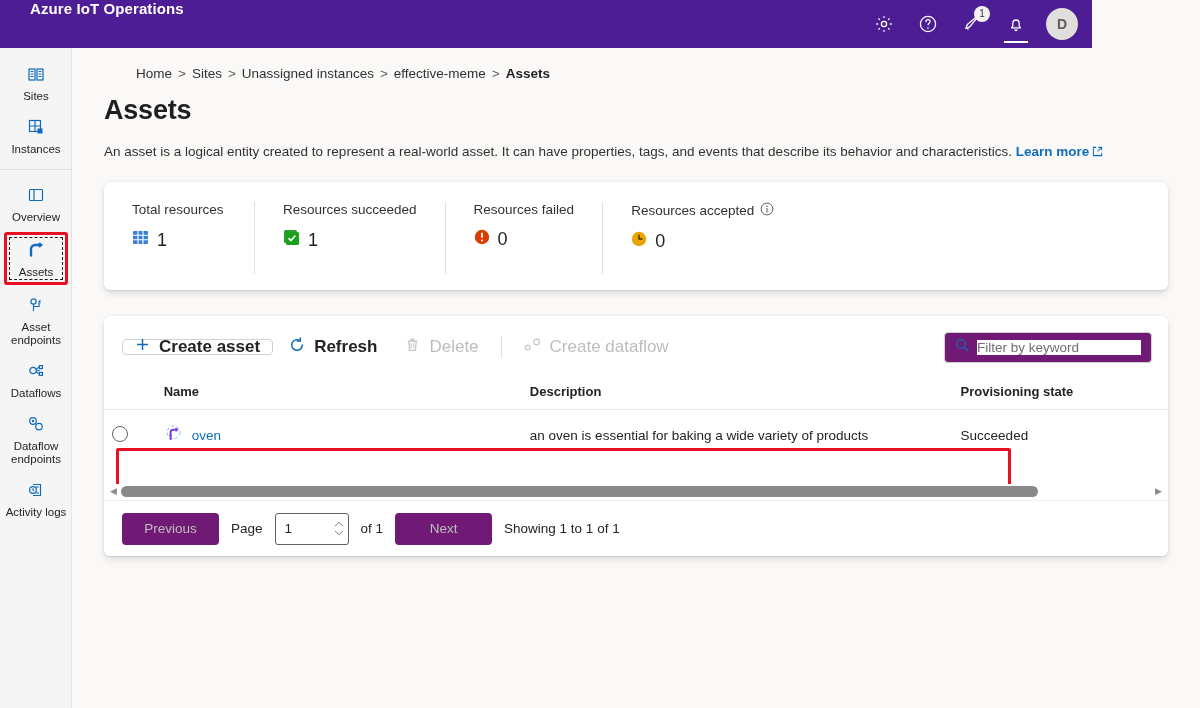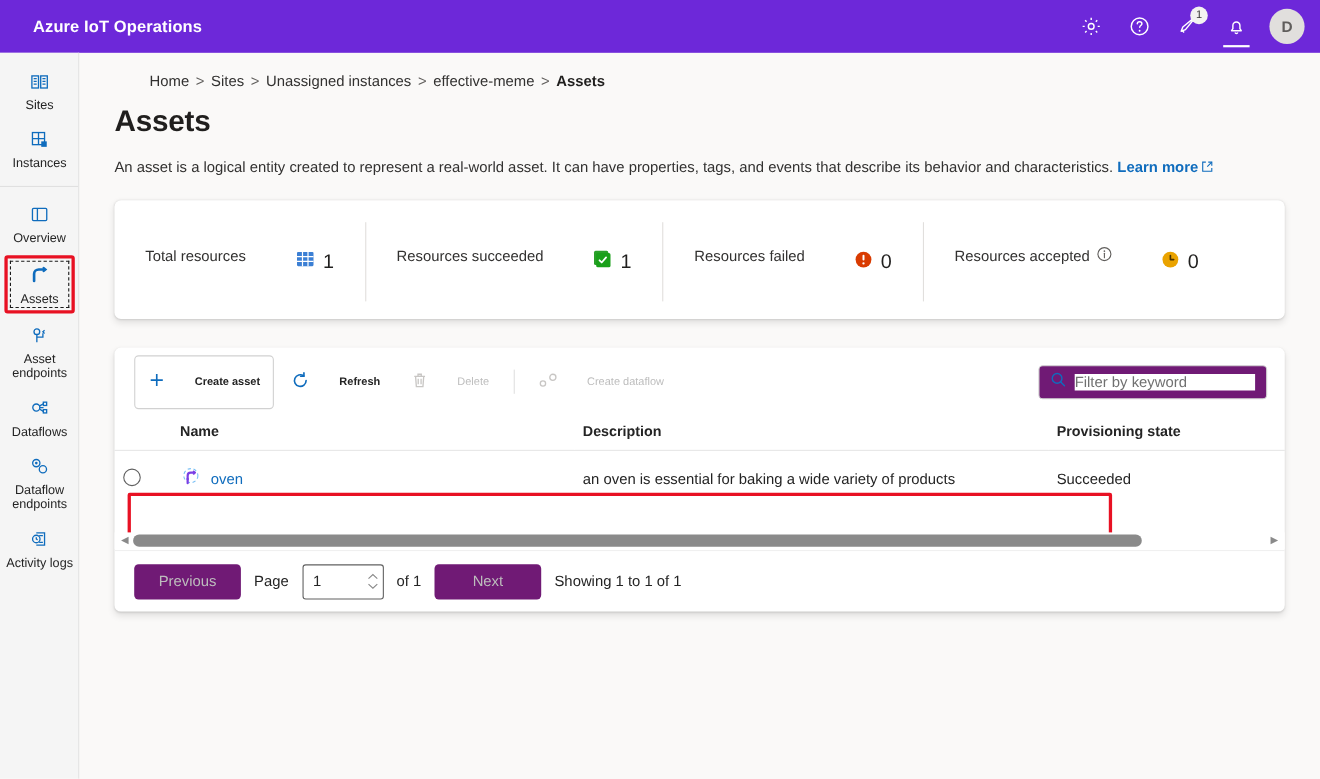--- a/index.html
+++ b/index.html
@@ -7,23 +7,23 @@
     width: 1200px; height: 708px;
     font-family: "Liberation Sans", sans-serif;
     background: #faf9f8;
     overflow: hidden;
   }
   body { position: relative; }
 
   
   .topbar {
     position: absolute; top: 0; left: 0;
-    width: 1200px; height: 48px;
-    background: #6d28d9;
-    display: flex; align-items: center;
+    width: 1092px; height: 48px;
+    background: #4c1d95;
+    display: flex; align-items: flex-start;
     color: #fff;
   }
   .topbar-title {
     margin-left: 30px;
     font-size: 15px; font-weight: bold;
     letter-spacing: .1px;
   }
   .topbar-right {
     margin-left: auto; display: flex; align-items: center;
     height: 48px;
@@ -120,23 +120,22 @@
   
   .summary-card {
     background: #fff; border-radius: 6px;
     box-shadow: 0 .6px 1.8px rgba(0,0,0,.10), 0 3.2px 7.2px rgba(0,0,0,.10);
     height: 108px; display: flex; align-items: stretch;
     padding: 20px 0 16px 0;
     margin-bottom: 26px;
   }
   .stat {
     padding: 0 28px;
-    display: flex; flex-direction: row; justify-content: flex-start;
+    display: flex; flex-direction: column; justify-content: flex-start;
     min-width: 150px;
-    gap: 45px;
   }
   .stat + .stat { border-left: 1px solid #e1dfdd; }
   .stat-label {
     font-size: 13.5px; color: #323130; margin-bottom: 12px;
     display: flex; align-items: center; gap: 6px; white-space: nowrap;
   }
   .stat-value {
     display: flex; align-items: center; gap: 8px;
     font-size: 18px; color: #201f1e;
   }
@@ -145,23 +144,23 @@
   .list-card {
     background: #fff; border-radius: 6px;
     box-shadow: 0 .6px 1.8px rgba(0,0,0,.10), 0 3.2px 7.2px rgba(0,0,0,.10);
     height: 240px; position: relative; overflow: hidden;
   }
   .toolbar {
     height: 62px; display: flex; align-items: center;
     padding: 0 16px 0 18px; gap: 4px;
   }
   .tb-btn {
-    display: flex; align-items: center; gap: 27px;
-    height: 49px; padding: 0 12px; border-radius: 4px;
-    font-size: 10px; color: #242424; background: transparent;
+    display: flex; align-items: center; gap: 9px;
+    height: 16px; padding: 0 12px; border-radius: 4px;
+    font-size: 17px; color: #242424; background: transparent;
     border: none; cursor: pointer; white-space: nowrap;
   }
   .tb-btn.outlined {
     border: 1px solid #d1d1d1; font-weight: bold;
   }
   .tb-btn.strong { font-weight: bold; }
   .tb-btn.disabled { color: #bdbdbd; cursor: default; }
   .tb-sep { width: 1px; height: 22px; background: #e0e0e0; margin: 0 6px; }
   .search-box {
     margin-left: auto; width: 208px; height: 31px;

